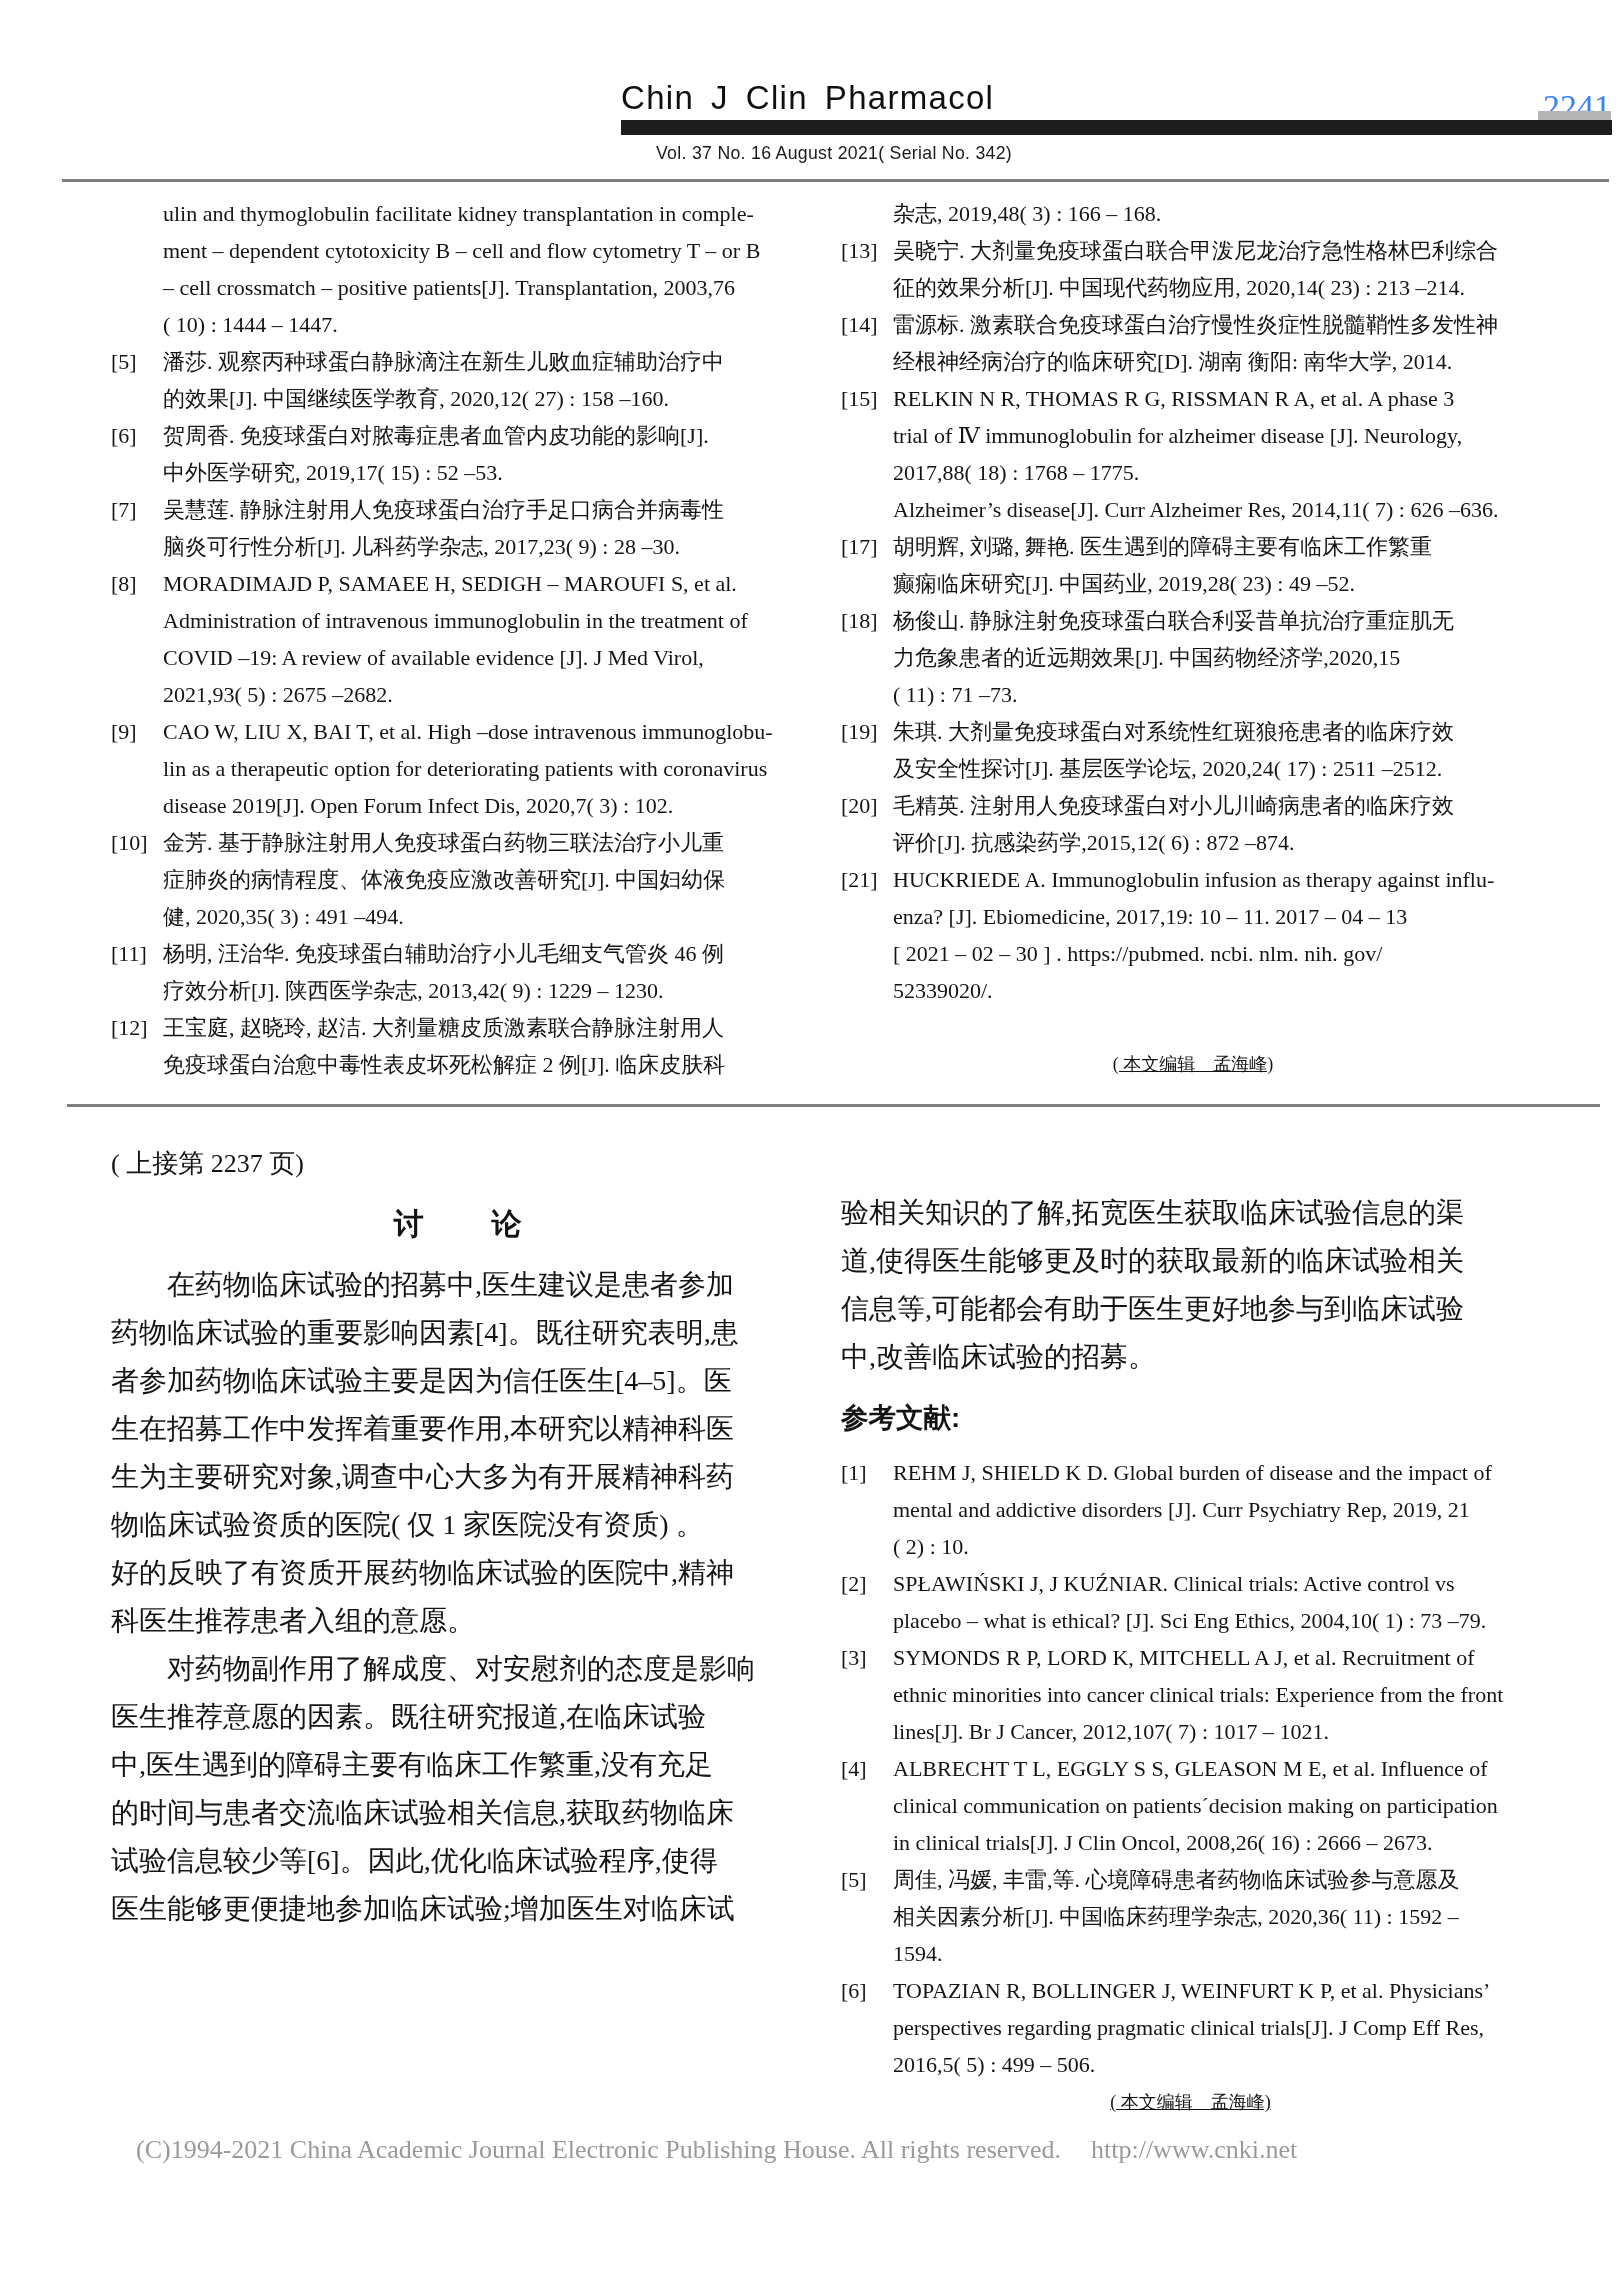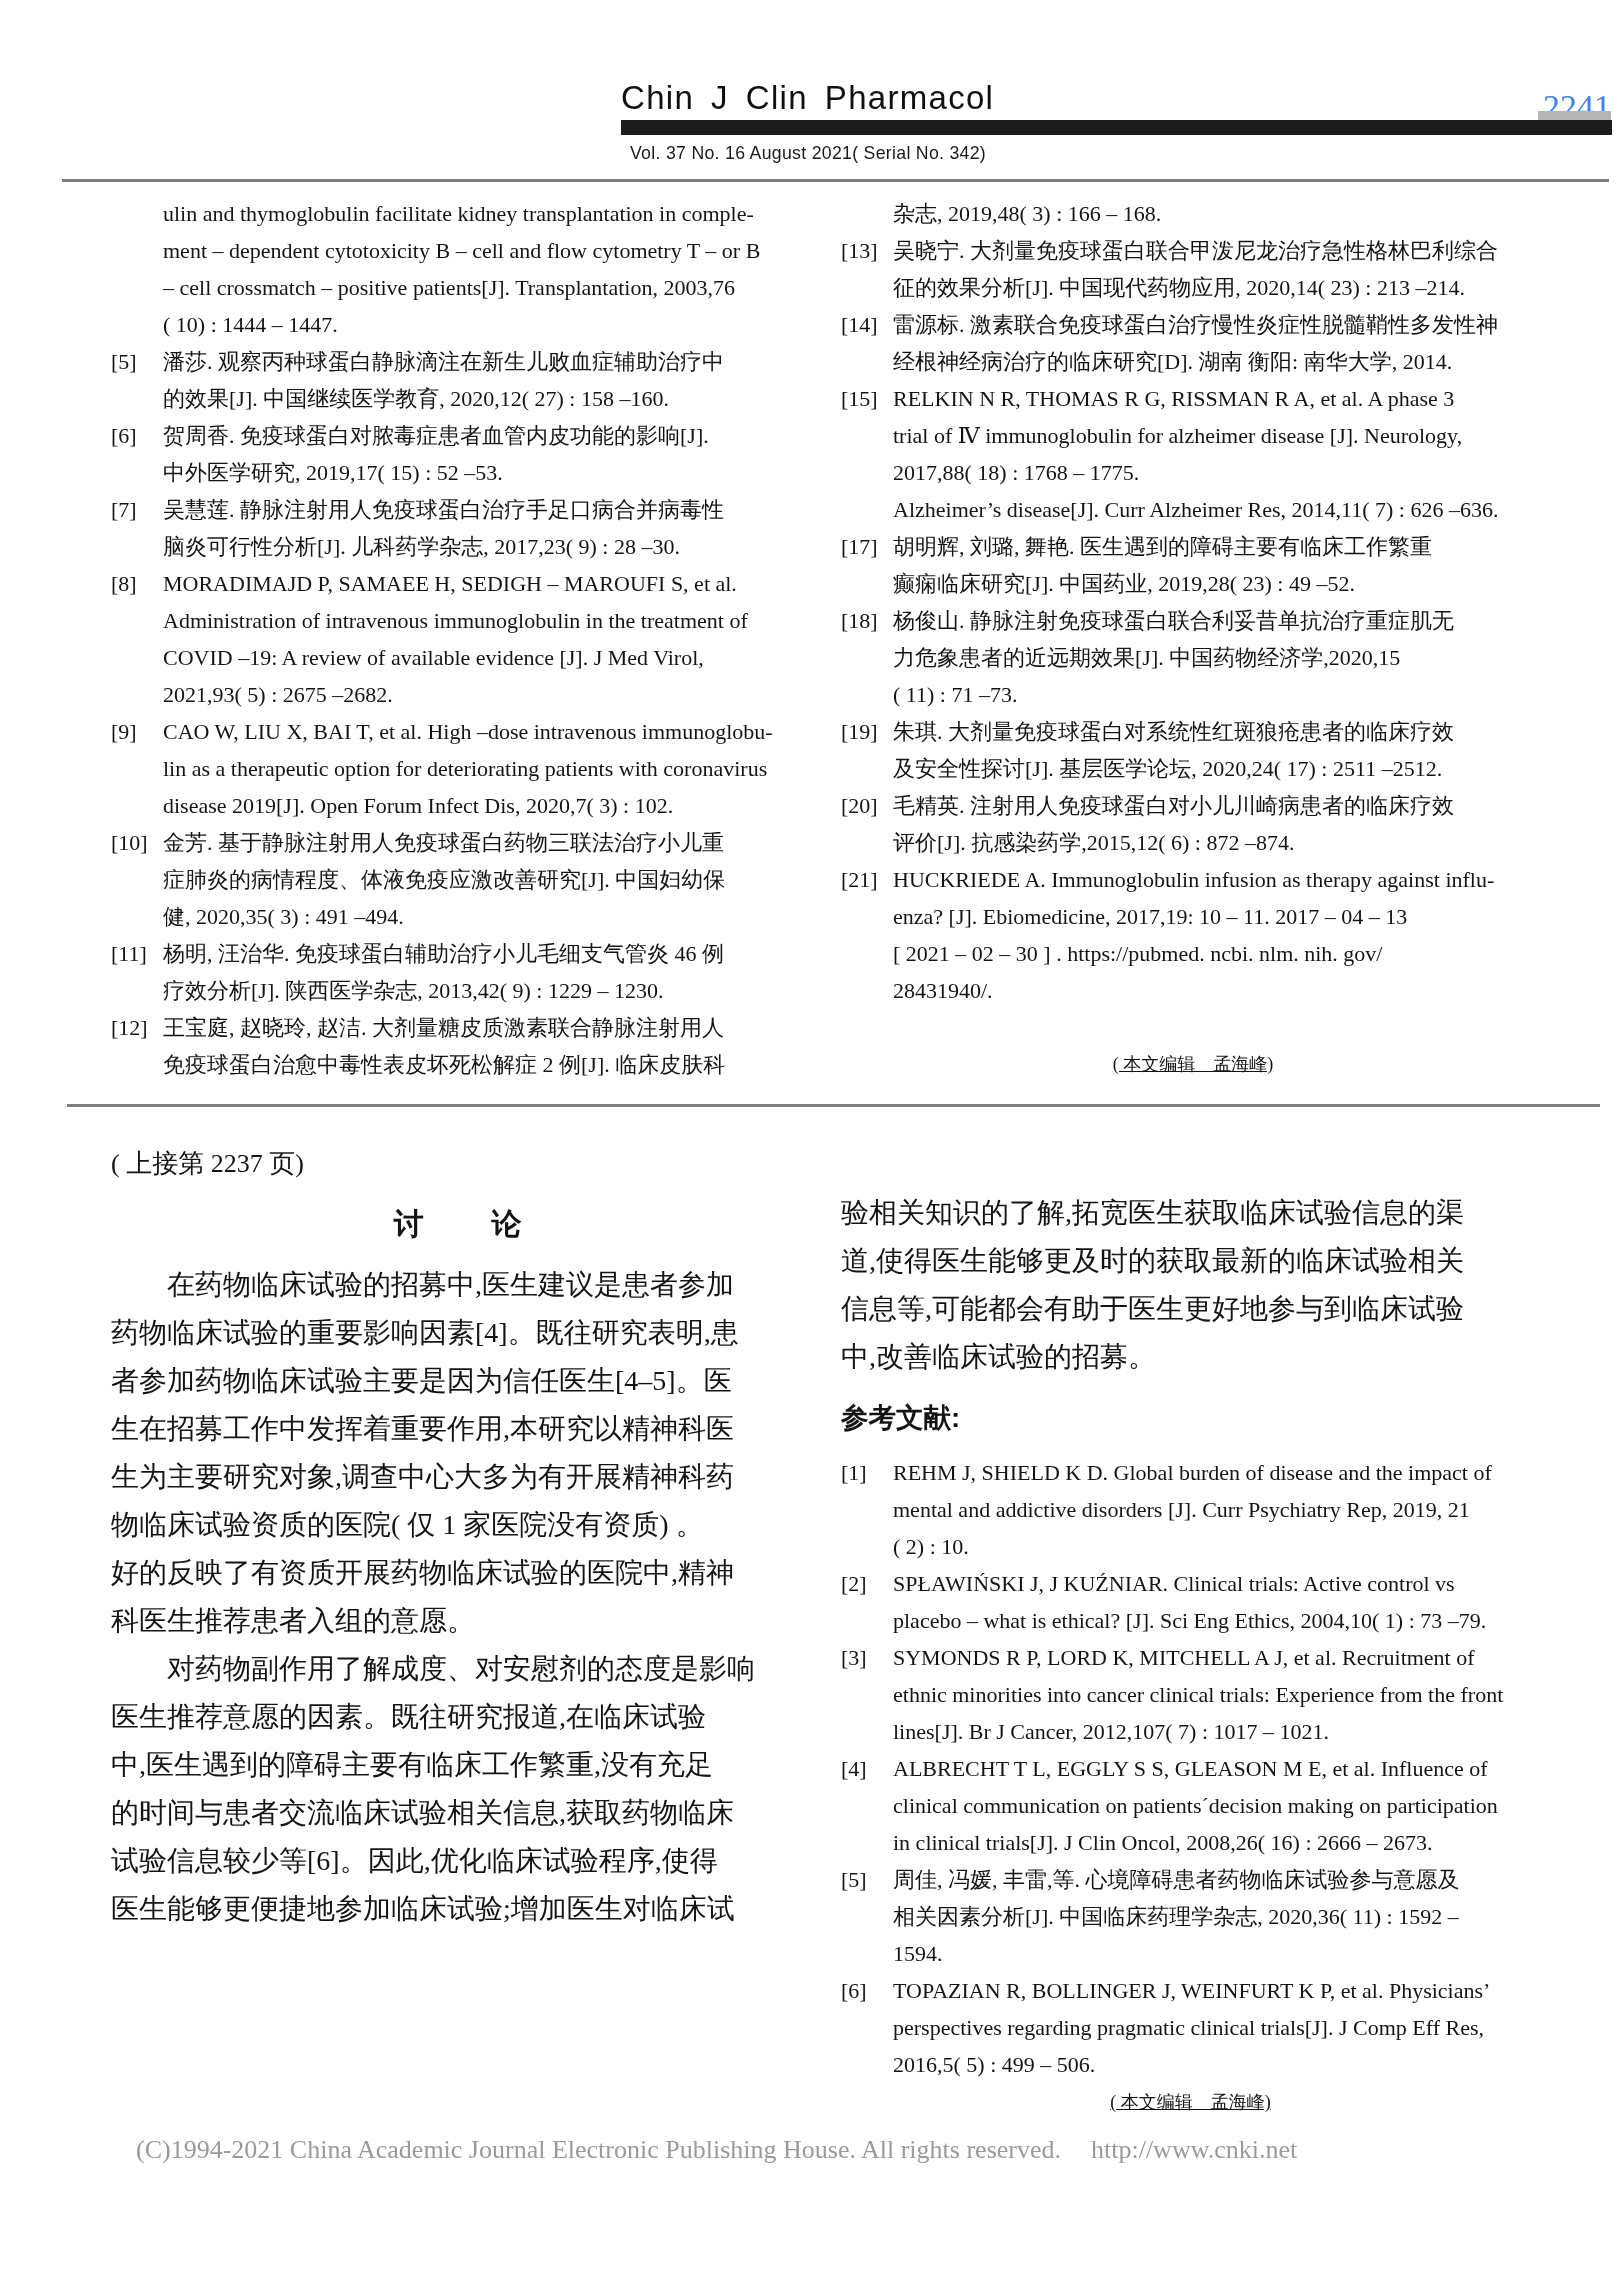--- a/index.html
+++ b/index.html
@@ -5,21 +5,21 @@
   html,body{margin:0;padding:0;background:#ffffff;}
   #page{position:relative;width:1623px;height:2295px;background:#ffffff;overflow:hidden;
         font-family:"Liberation Serif","DejaVu Serif",serif;color:#141414;border-radius:10px;}
   .sans{font-family:"Liberation Sans","DejaVu Sans",sans-serif;}
   .abs{position:absolute;}
   
   #journal-title{left:621px;top:79px;font-size:33px;letter-spacing:1.3px;word-spacing:6.5px;color:#101010;}
   #page-number{left:1505px;top:82px;width:106px;text-align:right;font-size:34px;color:#3b82f6;margin-top:6px;}
   #header-bar{left:621px;top:120px;width:991px;height:15px;background:#1d1d1d;}
   #header-tab{left:1538px;top:111px;width:73px;height:9.2px;background:#b5b5b5;}
-  #issue-line{left:630px;top:143px;font-size:17.7px;letter-spacing:0.3px;color:#1a1a1a;}
+  #issue-line{left:656px;top:143px;font-size:17.7px;letter-spacing:0.3px;color:#1a1a1a;}
   .rule{background:#7e7e7e;height:2.6px;}
   #header-rule{left:62px;top:179px;width:1547px;}
   #mid-rule{left:67px;top:1104px;width:1533px;}
   
   .refcol{position:absolute;}
   .rrow{display:flex;height:37px;line-height:37px;}
   .rn{flex:0 0 52px;font-size:22px;white-space:nowrap;}
   .rt{flex:1;font-size:22px;white-space:nowrap;overflow:visible;}
   
   .bline{height:48px;line-height:48px;font-size:28px;white-space:nowrap;}
@@ -270,21 +270,21 @@
         <span class="rt">enza? [J].  Ebiomedicine, 2017,19: 10 – 11.  2017 – 04 – 13</span>
       </div>
 
       <div class="rrow">
         <span class="rn"></span>
         <span class="rt">[ 2021  –  02  –  30 ] .   https://pubmed. ncbi. nlm. nih. gov/</span>
       </div>
 
       <div class="rrow">
         <span class="rn"></span>
-        <span class="rt">28431940/.</span>
+        <span class="rt">52339020/.</span>
       </div>
     </div>
 
   <div class="abs editor" style="left:841px;top:1045px;width:704px;">( 本文编辑　孟海峰)</div>
 
   <div class="abs rule" id="mid-rule"></div>
 
   <div class="abs" style="left:111px;top:1140px;width:696px;">
     <div class="note-line">( 上接第 2237 页)</div>
     <div class="h-disc">讨　　论</div>

